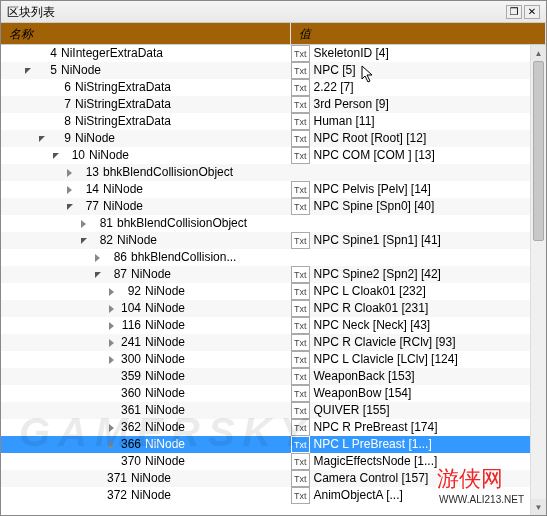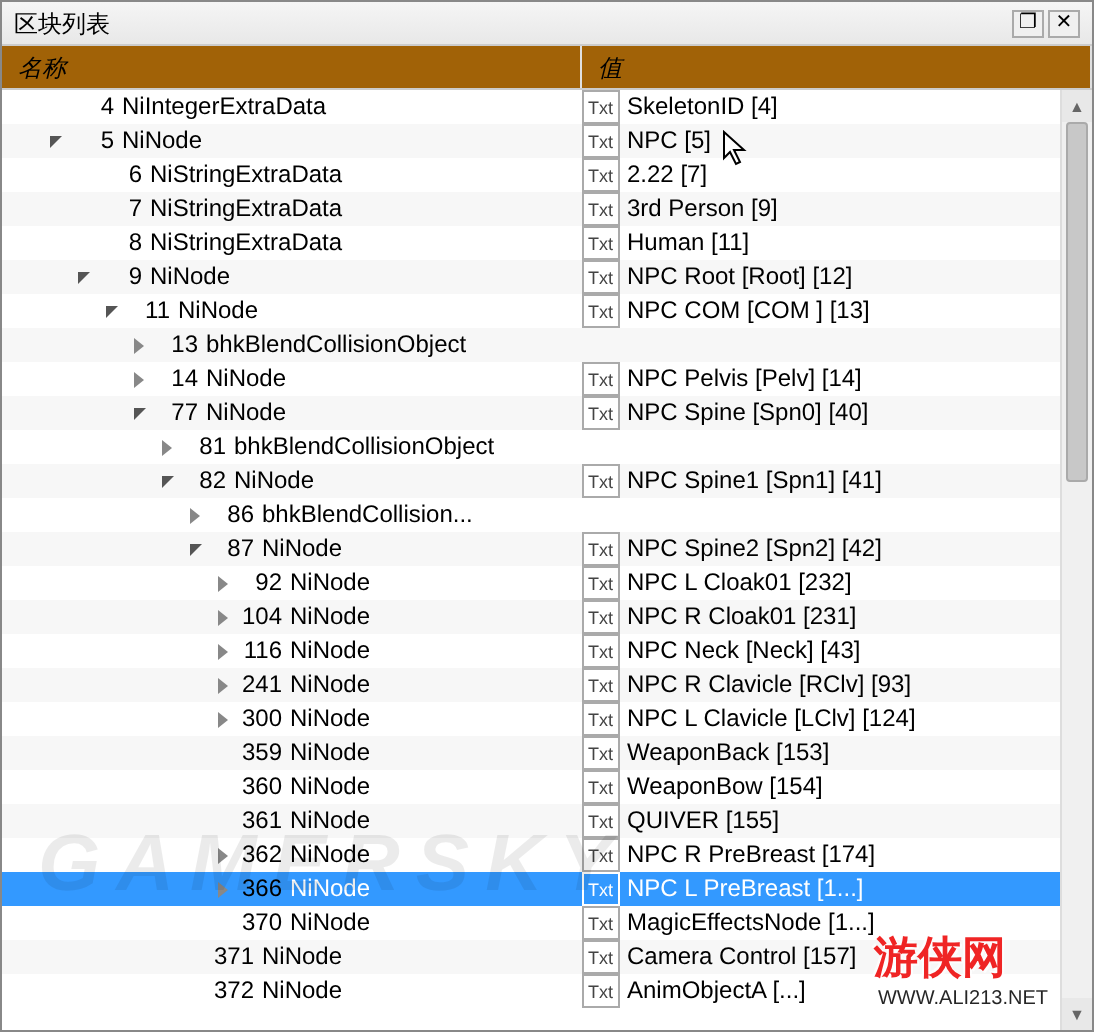--- a/index.html
+++ b/index.html
@@ -24,21 +24,21 @@
 .num { color: #000; margin-right: 4px; text-align: right; display: inline-block; min-width: 22px; }
 .txt-tag { background: #fff; border: 1px solid #aaa; font-size: 9px; padding: 0 2px; margin-right: 4px; line-height: 10px; height: 17px; display: inline-flex; align-items: center; color: #444; }
 .row.selected { background: #3399ff !important; color: #fff; }
 .row.selected .txt-tag { background: #3399ff; border-color: #fff; color: #fff; }
 .scrollbar { position: absolute; right: 0; top: 44px; bottom: 0; width: 16px; background: #f0f0f0; border-left: 1px solid #ddd; }
 .scrollbar .thumb { position: absolute; top: 16px; left: 2px; right: 2px; height: 180px; background: #c8c8c8; border: 1px solid #aaa; border-radius: 2px; }
 .scrollbar .arr { position: absolute; left: 0; right: 0; height: 16px; background: #e8e8e8; display: flex; align-items: center; justify-content: center; font-size: 8px; color: #666; }
 .scrollbar .arr.up { top: 0; }
 .scrollbar .arr.down { bottom: 0; }
 .watermark { position: absolute; bottom: 10px; right: 20px; pointer-events: none; opacity: 0.85; }
-.watermark .logo { font-size: 22px; font-weight: bold; color: #e00; text-shadow: 1px 1px 0 #fff, -1px -1px 0 #fff; margin-top: 15px; }
+.watermark .logo { font-size: 22px; font-weight: normal; color: #e00; text-shadow: 1px 1px 0 #fff, -1px -1px 0 #fff; margin-top: 15px; }
 .watermark .url { font-size: 10px; color: #000; background: #fff; padding: 0 2px; }
 .wm2 { position: absolute; bottom: 60px; left: 18px; font-size: 40px; font-weight: bold; color: rgba(0,0,0,0.08); letter-spacing: 8px; pointer-events: none; font-style: italic; }
 .cursor { position: absolute; top: 64px; left: 360px; pointer-events: none; }
 </style>
 </head>
 <body>
 
 <div class="titlebar">
   <span>区块列表</span>
   <div class="btns">
@@ -134,21 +134,21 @@
       </div>
     </div>
     <div class="row">
       <div class="name-col">
         <span class="indent" style="width: 50px;"></span>
         <span class="arrow">
           <svg viewBox="0 0 8 8">
             <path d="M1 1 L7 1 L1 7 Z" fill="#555"></path>
           </svg>
         </span>
-        <span class="num">11</span>
+        <span class="num">10</span>
         <span>NiNode</span>
       </div>
       <div class="val-col">
         <span class="txt-tag">Txt</span>
         <span>NPC COM [COM ] [13]</span>
       </div>
     </div>
     <div class="row">
       <div class="name-col">
         <span class="indent" style="width: 64px;"></span>

